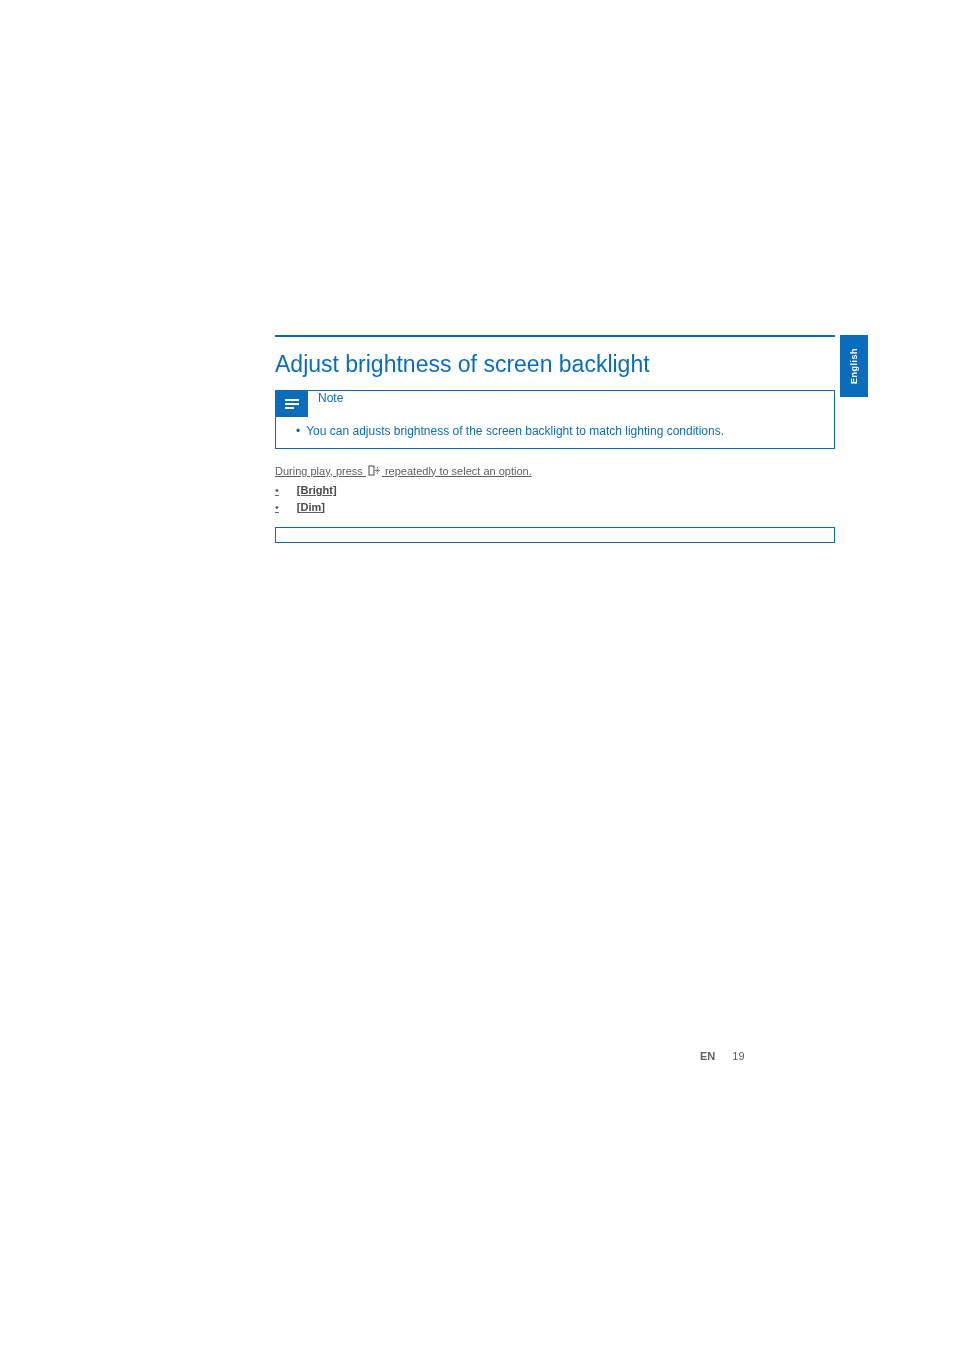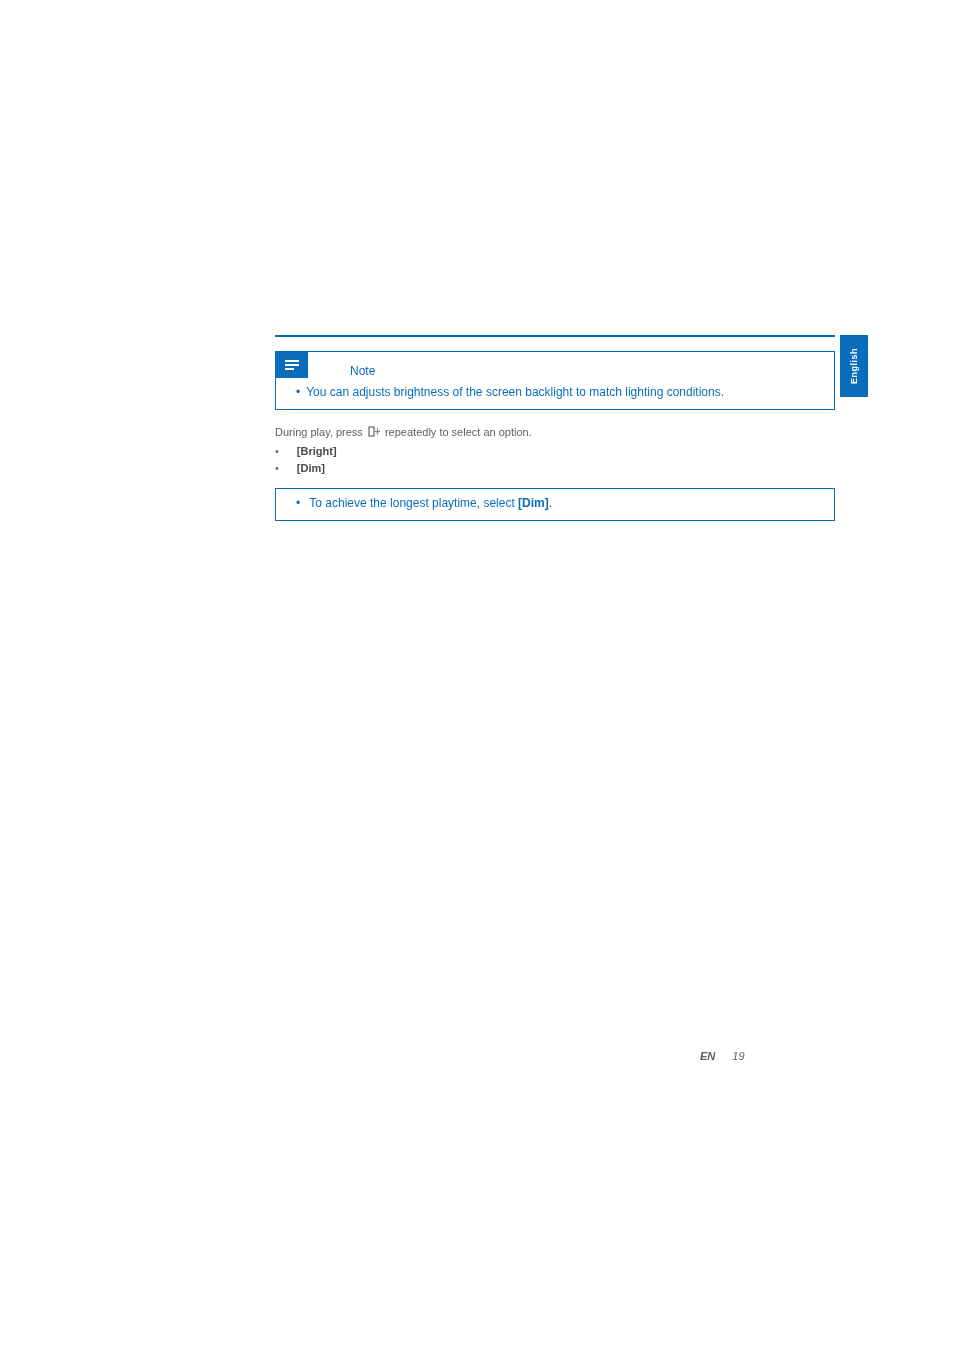--- a/index.html
+++ b/index.html
@@ -33,23 +33,22 @@
       font-family: Arial, sans-serif;
     }
     .callout-box {
       border: 1px solid #0a6dbb;
       width: 560px;
       margin-bottom: 14px;
       font-size: 11px;
     }
     .callout-header {
       display: flex;
-      align-items: flex-end;
+      align-items: flex-start;
       height: 26px;
-      gap: 32px;
     }
     .callout-icon-box {
       width: 32px;
       height: 26px;
       background: #0a6dbb;
       display: flex;
       align-items: center;
       justify-content: center;
     }
     .note-icon-svg {
@@ -76,20 +75,21 @@
     }
     .callout-body li::before {
       content: "•";
       margin-right: 6px;
     }
     .body-text {
       color: #5f6062;
       font-size: 11px;
       line-height: 1.5;
       margin-bottom: 12px;
+      text-decoration: underline;
     }
     .body-line {
       display: inline;
     }
     .inline-icon {
       display: inline-block;
       vertical-align: middle;
       margin: 0 2px;
     }
     .option-list {
@@ -128,38 +128,38 @@
       transform: rotate(-90deg);
       white-space: nowrap;
       letter-spacing: 0.5px;
     }
     .footer {
       position: absolute;
       left: 700px;
       top: 1050px;
       font-size: 11px;
       color: #5f6062;
-      font-style: italic;
     }
     .footer-lang {
       font-weight: bold;
     }
     .footer-page {
       margin-left: 14px;
     }
     .tip-bullet-bold {
       font-weight: bold;
     }
   </style>
 </head>
 <body>
 
 <div class="page-container">
   <div class="top-rule"></div>
 
+  <h2 class="main-heading">Adjust brightness of screen backlight</h2>
 
   <div class="callout-box">
     <div class="callout-header">
       <div class="callout-icon-box">
         <svg class="note-icon-svg" viewBox="0 0 16 14">
           <rect x="1" y="2" width="14" height="2" fill="#ffffff"></rect>
           <rect x="1" y="6" width="14" height="2" fill="#ffffff"></rect>
           <rect x="1" y="10" width="9" height="2" fill="#ffffff"></rect>
         </svg>
       </div>
@@ -191,23 +191,20 @@
     <span class="body-line"> repeatedly to select an option.</span>
     <ul class="option-list">
       <li><span class="option-bold">[Bright]</span></li>
       <li><span class="option-bold">[Dim]</span></li>
     </ul>
   </div>
 
   <div class="callout-box">
     <div class="callout-body">
       <ul>
-        <li>
-          <span>To achieve the longest playtime, select </span><span class="tip-bullet-bold">[Dim]</span><span>.</span>
-        </li>
       </ul>
     </div>
   </div>
 </div>
 
 <div class="language-tab">
   <span class="language-text">English</span>
 </div>
 
 <div class="footer">

